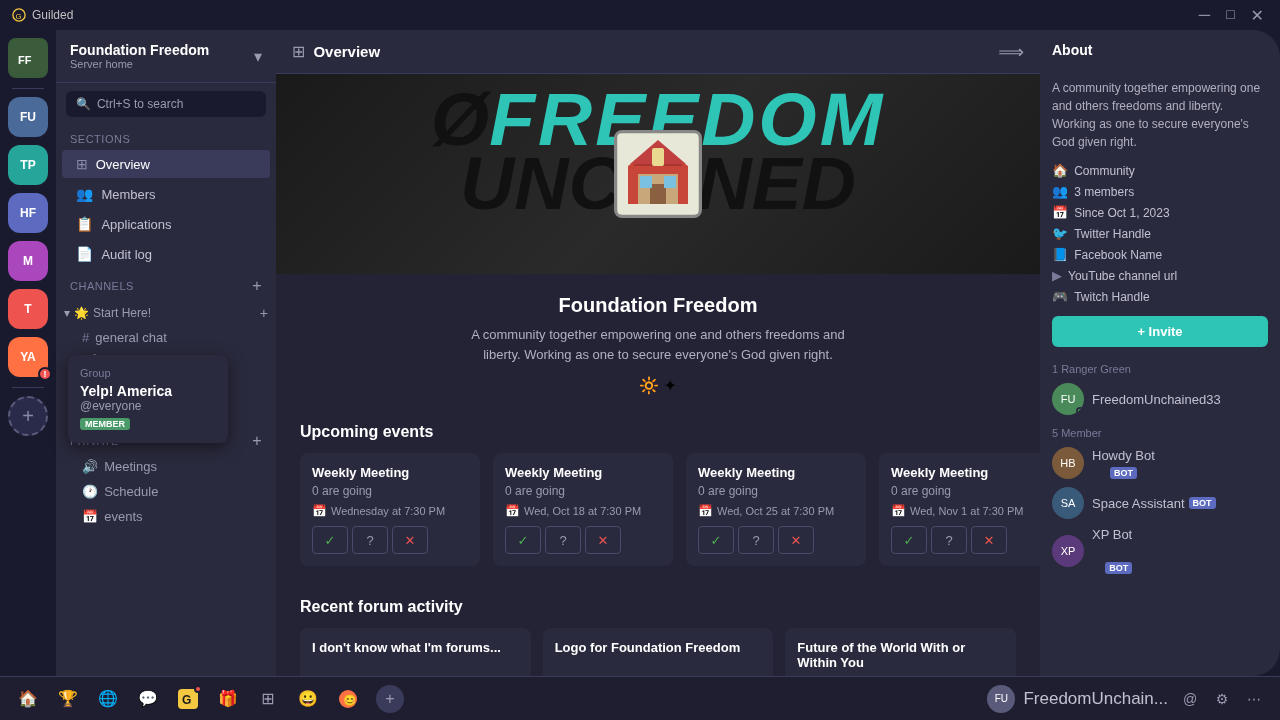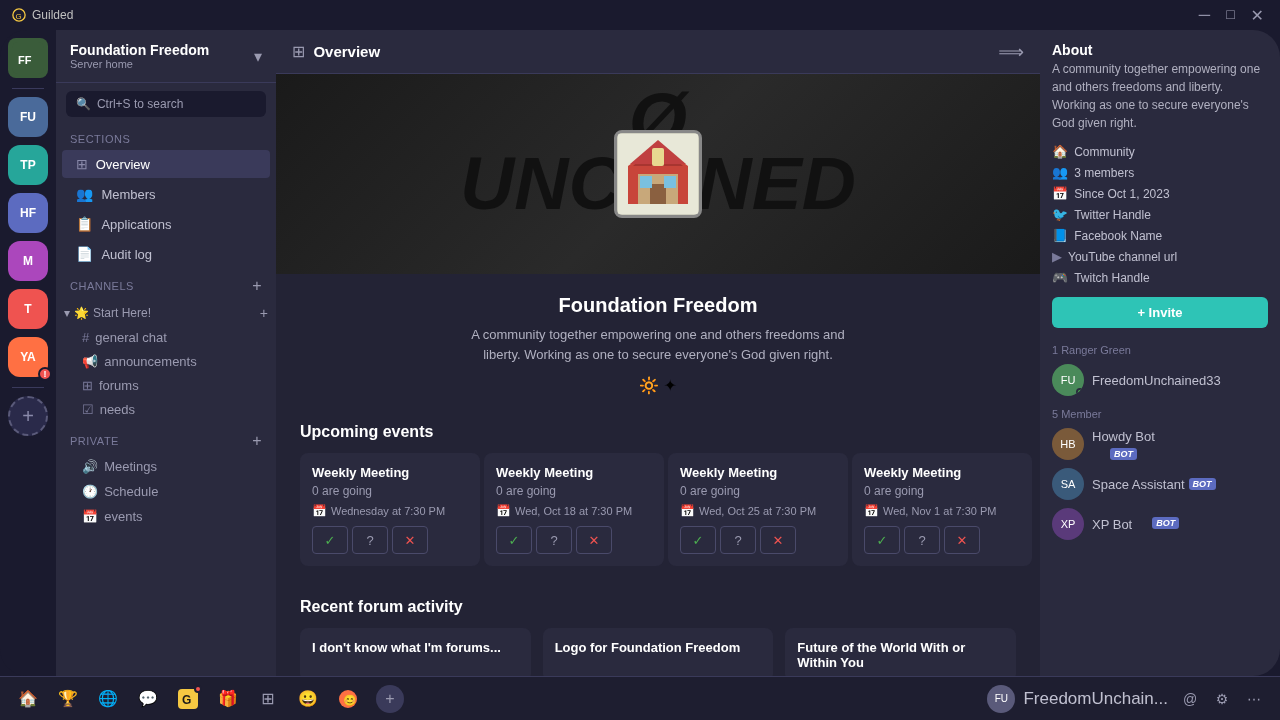--- a/index.html
+++ b/index.html
@@ -296,21 +296,21 @@
 
     
     .section-title {
       font-size: 16px;
       font-weight: 700;
       color: #fff;
       padding: 8px 24px 12px;
     }
     .events-row {
       display: flex;
-      gap: 4px;
+      gap: 13px;
       padding: 0 24px 16px;
       overflow-x: auto;
     }
     .event-card {
       background: #2a2a3e;
       border-radius: 8px;
       padding: 12px;
       min-width: 180px;
       flex-shrink: 0;
     }
@@ -378,21 +378,21 @@
       width: 240px;
       background: #2a2a3e;
       flex-shrink: 0;
       overflow-y: auto;
       padding: 12px;
     }
     .about-section h3 {
       font-size: 14px;
       font-weight: 700;
       color: #fff;
-      margin-bottom: 2px;
+      margin-bottom: 21px;
     }
     .about-desc {
       font-size: 12px;
       color: #b0b0c0;
       line-height: 1.5;
       margin-bottom: 12px;
     }
     .about-meta {
       display: flex;
       flex-direction: column;
@@ -458,21 +458,20 @@
       font-size: 13px;
       color: #c0c0d0;
     }
     .bot-badge {
       background: #5c6bc0;
       color: white;
       font-size: 9px;
       padding: 1px 4px;
       border-radius: 3px;
       font-weight: 700;
-      font-style: italic;
     }
     .ranger-badge {
       font-size: 11px;
       color: #7a7a9a;
       margin-bottom: 4px;
     }
     .member-count-badge {
       font-size: 11px;
       color: #7a7a9a;
       margin-top: 8px;
@@ -630,20 +629,26 @@
     <div class="nav-item">
       <span class="icon">📄</span>
       <span>Audit log</span>
     </div>
 
     <div class="channels-header">
       <span>Channels</span>
       <span style="cursor:pointer;font-size:16px;color:#9a9ab0;">+</span>
     </div>
 
+    <div class="tooltip-popup">
+      <div class="tooltip-group">Group</div>
+      <div class="tooltip-name">Yelp! America</div>
+      <div class="tooltip-mention">@everyone</div>
+      <div class="tooltip-badge">MEMBER</div>
+    </div>
 
     <div class="channel-group">
       <div class="channel-group-header">
         <span>▾</span>
         <span>🌟</span>
         <span> Start Here!</span>
         <span style="margin-left:auto;font-size:14px;color:#9a9ab0;">+</span>
       </div>
       <div class="channel-item">
         <span class="channel-icon">#</span>
@@ -691,20 +696,21 @@
         <span style="color:#9a9ab0;font-size:18px;cursor:pointer;">⟹</span>
       </div>
     </div>
 
     <div class="content-body scrollbar-hide">
 
       <div class="server-banner">
 
         <div style="position:absolute;top:8px;left:0;right:0;display:flex;align-items:center;justify-content:center;">
           <span style="font-size:75px;font-weight:900;color:#111;font-style:italic;line-height:1;">Ø</span>
+          <span style="font-size:75px;font-weight:900;color:#2ec4b6;font-style:italic;line-height:1;letter-spacing:3px;">FREEDOM</span>
         </div>
 
         <div style="position:absolute;top:72px;left:0;right:0;display:flex;align-items:flex-end;justify-content:center;">
           <span style="font-size:75px;font-weight:900;color:#111;font-style:italic;line-height:1;">UNC</span>
           <span style="font-size:75px;font-weight:900;color:#111;font-style:italic;line-height:1;">Ħ</span>
           <span style="font-size:75px;font-weight:900;color:#111;font-style:italic;line-height:1;">INED</span>
         </div>
 
         <div style="position:absolute;top:50%;left:50%;transform:translate(-50%,-50%);width:88px;height:88px;background:#d0d0c0;border-radius:8px;border:3px solid #888;display:flex;align-items:center;justify-content:center;overflow:hidden;">
           <svg width="80" height="80" viewBox="0 0 80 80">
@@ -868,21 +874,21 @@
       <div class="member-item">
         <div class="member-avatar" style="background:#3a5a7a;">SA</div>
         <div style="display:flex;align-items:center;gap:4px;">
           <div class="member-name">Space Assistant</div>
           <span class="bot-badge">BOT</span>
         </div>
       </div>
 
       <div class="member-item">
         <div class="member-avatar" style="background:#5a3a7a;">XP</div>
-        <div style="display:flex;align-items:flex-start;gap:20px;">
+        <div style="display:flex;align-items:flex-end;gap:20px;flex-direction:column;">
           <div class="member-name">XP Bot</div>
           <span class="bot-badge">BOT</span>
         </div>
       </div>
     </div>
   </div>
 </div>
 
 <div class="bottom-bar">
   <div class="bottom-icon">🏠</div>

